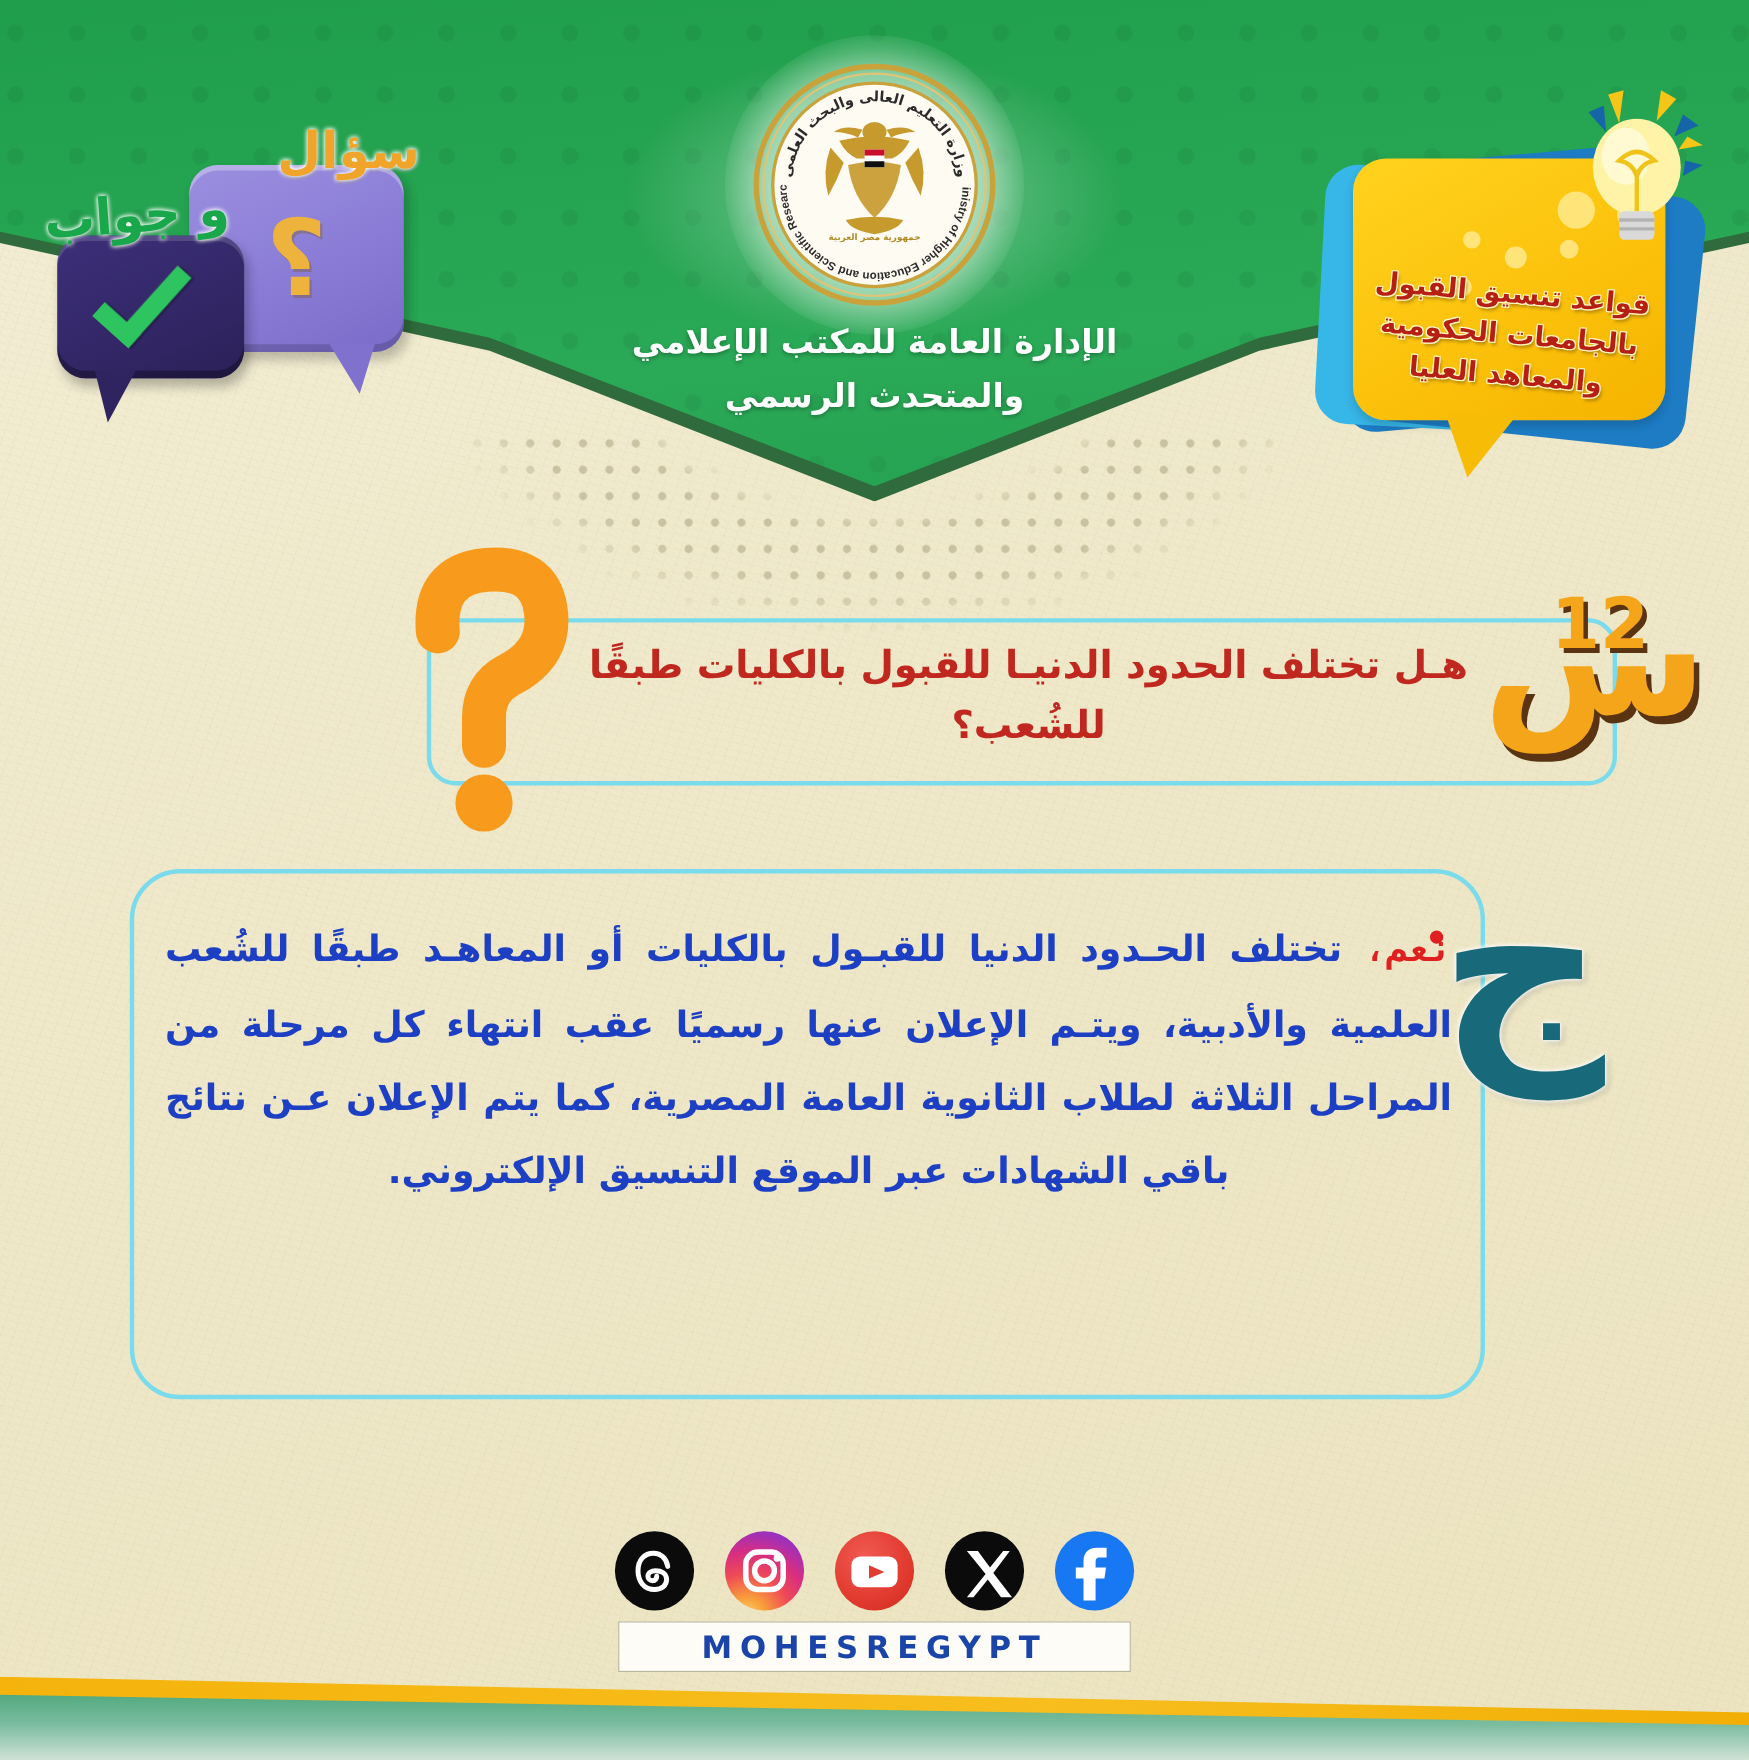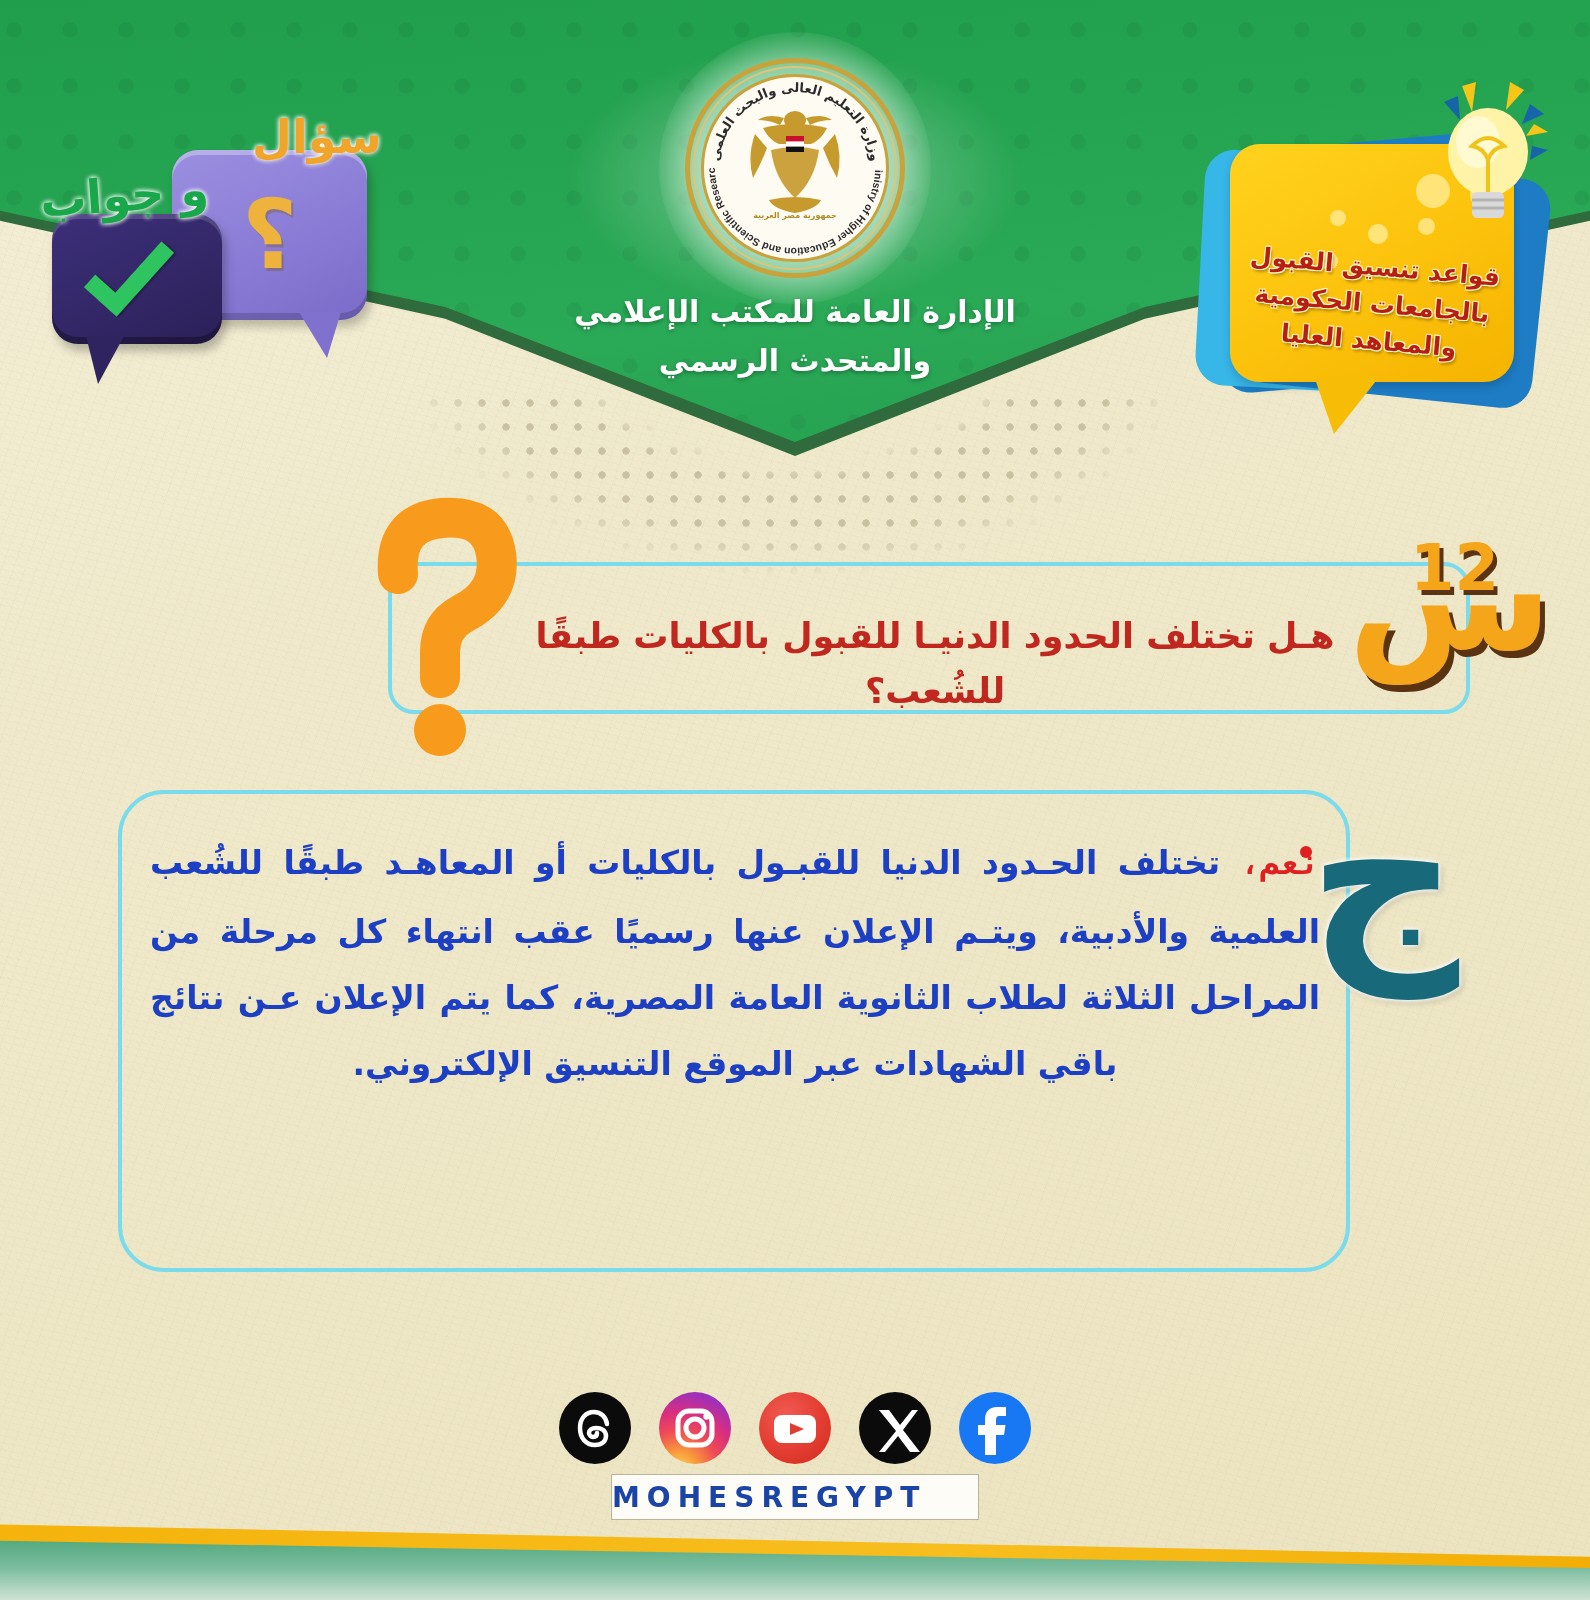--- a/index.html
+++ b/index.html
@@ -169,21 +169,20 @@
   
   .q-box {
     position: absolute; top: 562px; left: 388px; width: 1082px; height: 152px;
     border: 4px solid #79dbeb; border-radius: 26px;
   }
   .q-text {
     position: absolute; top: 578px; left: 470px; width: 930px;
     text-align: center; color: #c0281f; font-weight: 700;
     font-size: 35px; line-height: 1.58;
     direction: rtl;
-    margin-top: 31px;
   }
   .qmark-big {
     position: absolute; top: 478px; left: 352px; width: 180px; height: 300px;
     color: #f89b1c;
   }
   .q-marker {
     position: absolute; top: 524px; left: 1348px;
     font-size: 148px; font-weight: 700; color: #f5a519; line-height: 1;
     text-shadow: 5px 7px 0 #5a3412;
   }
@@ -224,23 +223,23 @@
   .soc { width: 72px; height: 72px; border-radius: 50%; position: relative; }
   .soc-fb { background: #1877f2; }
   .soc-x  { background: #0b0b0b; }
   .soc-yt { background: radial-gradient(circle at 38% 32%, #f05a52 0%, #e23b30 58%, #cf2a20 100%); }
   .soc-ig { background: radial-gradient(circle at 28% 108%, #fcd575 0%, #f9a03a 18%, #ef4a56 42%, #d92e7f 62%, #a030b8 82%, #6b3fd4 100%); }
   .soc-th { background: #0b0b0b; }
   .soc svg { position: absolute; inset: 0; }
 
   .handle {
     position: absolute; top: 1474px; left: 50%; transform: translateX(-50%);
-    width: 368px; height: 46px;
+    width: 466px; height: 46px;
     background: #fdfcf6; border: 1px solid #b9b49a;
-    display: flex; align-items: center; justify-content: flex-end;
+    display: flex; align-items: center; justify-content: center;
   }
   .handle span {
     color: #1a44a8; font-weight: 700; font-size: 28px; letter-spacing: 7px;
     direction: ltr;
   }
 
   
   .bot-yellow {
     position: absolute; bottom: 0; left: 0; width: 1590px; height: 90px;
     background: linear-gradient(96deg, #f5b30c 0%, #f7be1e 60%, #f2ae05 100%);

